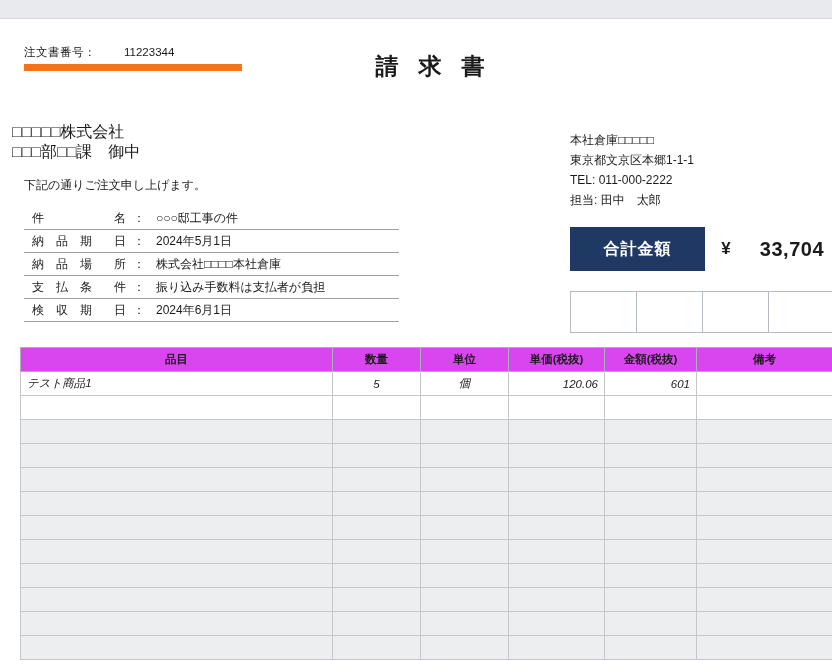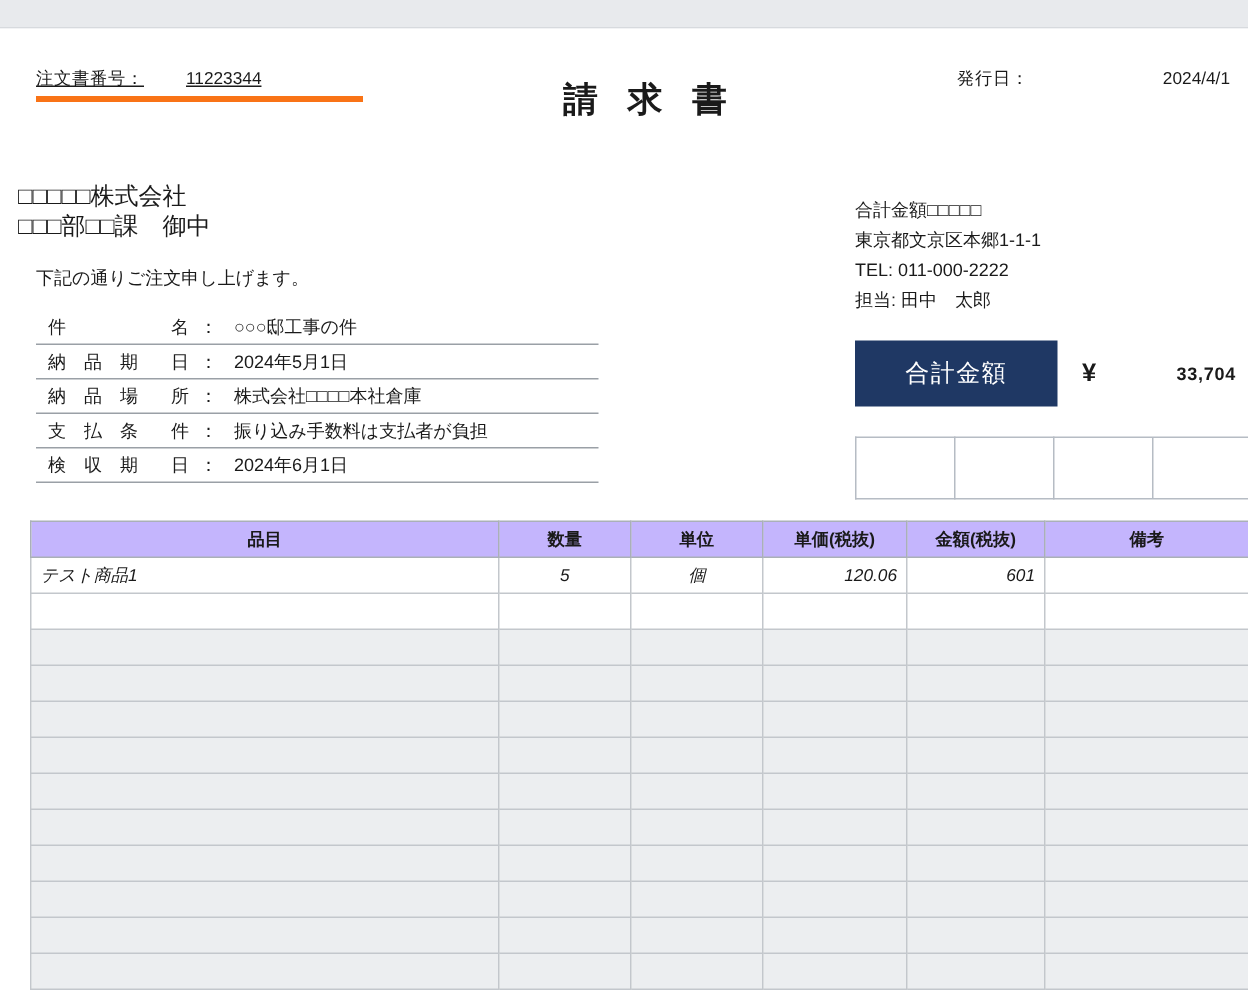--- a/index.html
+++ b/index.html
@@ -33,25 +33,24 @@
     height: 653px;
     background: #ffffff;
   }
 
   
   .order-no {
     position: absolute;
     left: 24px;
     top: 26px;
     width: 218px;
-    border-bottom: 4px solid #f97316;
+    border-bottom: 7px solid #f97316;
     padding-bottom: 4px;
     display: flex;
     align-items: baseline;
-    text-decoration: underline;
   }
   .order-no .label {
     font-size: 11.5px;
     letter-spacing: 0.5px;
     white-space: nowrap;
   }
   .order-no .value {
     font-size: 11.5px;
     margin-left: 28px;
   }
@@ -154,41 +153,41 @@
     width: 262px;
     height: 44px;
     display: flex;
     align-items: stretch;
   }
   .total-label {
     width: 135px;
     background: #1f3864;
     color: #ffffff;
     font-size: 16px;
-    font-weight: normal;
+    font-weight: bold;
     display: flex;
     align-items: center;
     justify-content: center;
     letter-spacing: 1px;
   }
   .total-yen {
     width: 42px;
     display: flex;
     align-items: center;
     justify-content: center;
     font-size: 17px;
     font-weight: bold;
   }
   .total-amount {
     flex: 1;
     display: flex;
     align-items: center;
     justify-content: flex-end;
     padding-right: 8px;
-    font-size: 12px;
+    font-size: 20px;
     font-weight: bold;
     letter-spacing: 0.5px;
   }
 
   
   .stamps {
     position: absolute;
     left: 570px;
     top: 272px;
     display: flex;
@@ -207,21 +206,21 @@
   .items {
     position: absolute;
     left: 20px;
     top: 328px;
     width: 812px;
     border-collapse: collapse;
     table-layout: fixed;
     font-size: 11.5px;
   }
   .items th {
-    background: #c4b5fd;
+    background: #d946ef;
     border: 1px solid #aab0b7;
     height: 21px;
     font-weight: bold;
     font-size: 11.5px;
     text-align: center;
     color: #1a1a1a;
   }
   .items td {
     border: 1px solid #c3c7cc;
     height: 24px;
@@ -248,24 +247,20 @@
 
 <div class="sheet">
 
   <div class="order-no">
     <span class="label">注文書番号：</span>
     <span class="value">11223344</span>
   </div>
 
   <div class="doc-title">請求書</div>
 
-  <div class="issue-date">
-    <span class="label">発行日：</span>
-    <span class="value">2024/4/1</span>
-  </div>
 
   <div class="customer">
     <div>□□□□□株式会社</div>
     <div class="line2">□□□部□□課　御中</div>
   </div>
 
   <div class="lead">下記の通りご注文申し上げます。</div>
 
   <div class="details">
     <div class="row">
@@ -304,21 +299,21 @@
       <span class="rlabel">
         <span>検　収　期</span>
         <span>日</span>
       </span>
       <span class="colon">：</span>
       <span class="rvalue">2024年6月1日</span>
     </div>
   </div>
 
   <div class="supplier">
-    <div>合計金額□□□□□</div>
+    <div>本社倉庫□□□□□</div>
     <div>東京都文京区本郷1-1-1</div>
     <div>TEL: 011-000-2222</div>
     <div>担当: 田中　太郎</div>
   </div>
 
   <div class="total-wrap">
     <div class="total-label">合計金額</div>
     <div class="total-yen">¥</div>
     <div class="total-amount">33,704</div>
   </div>

